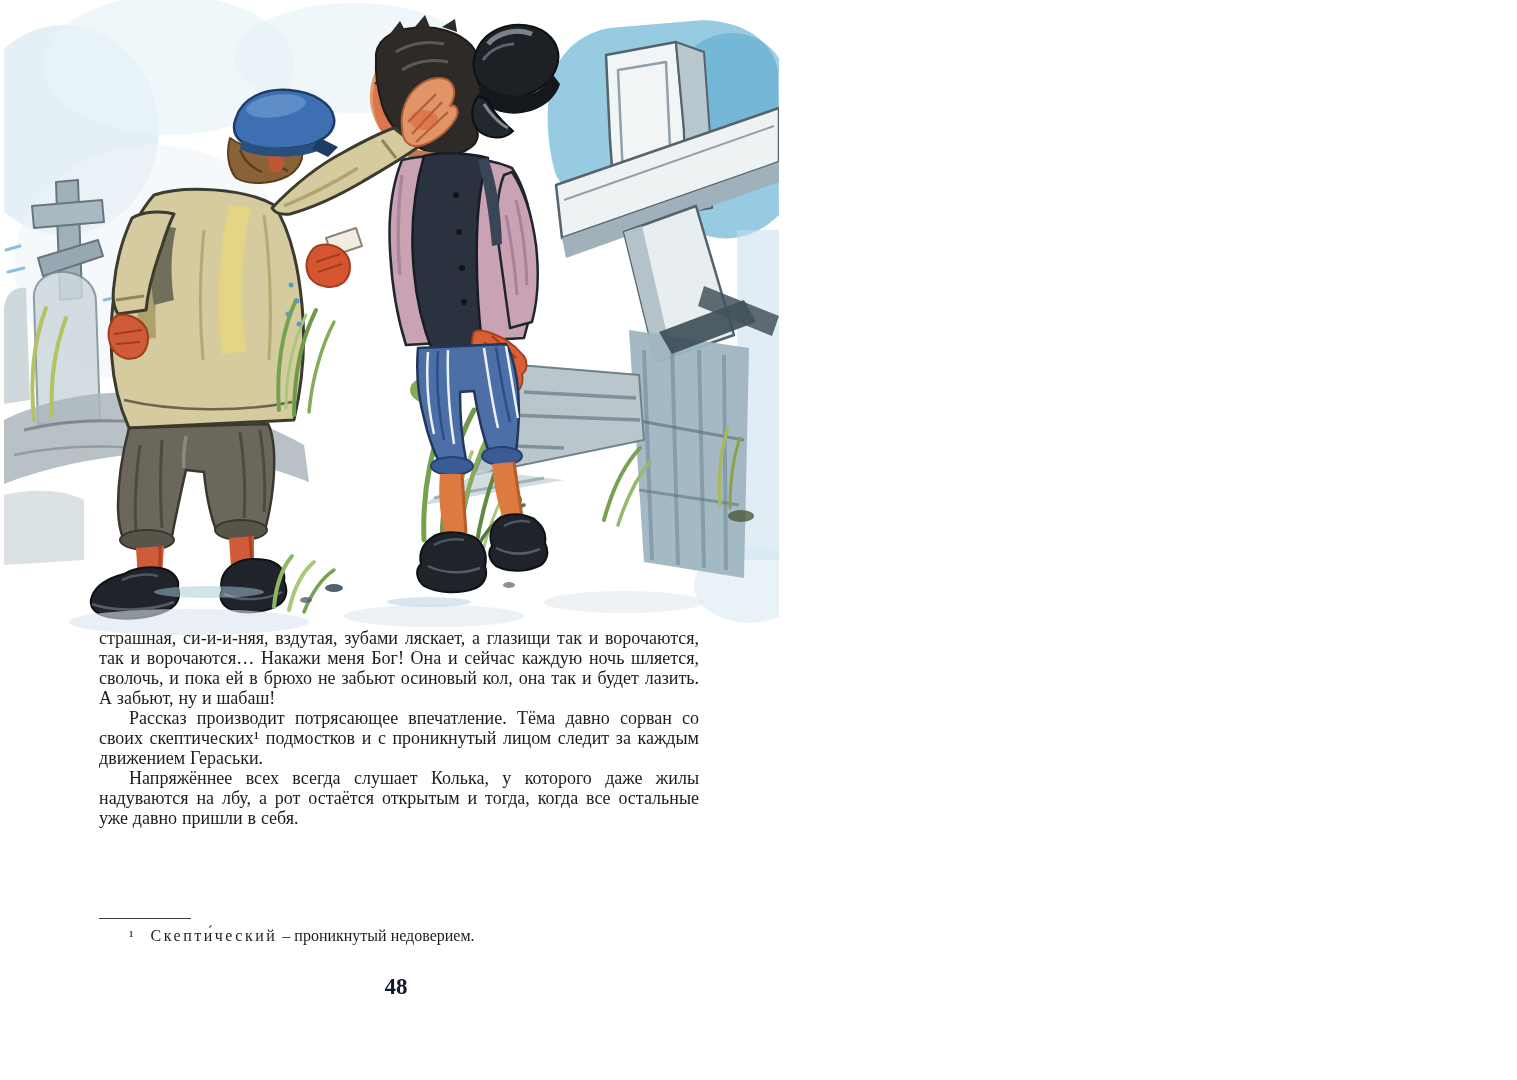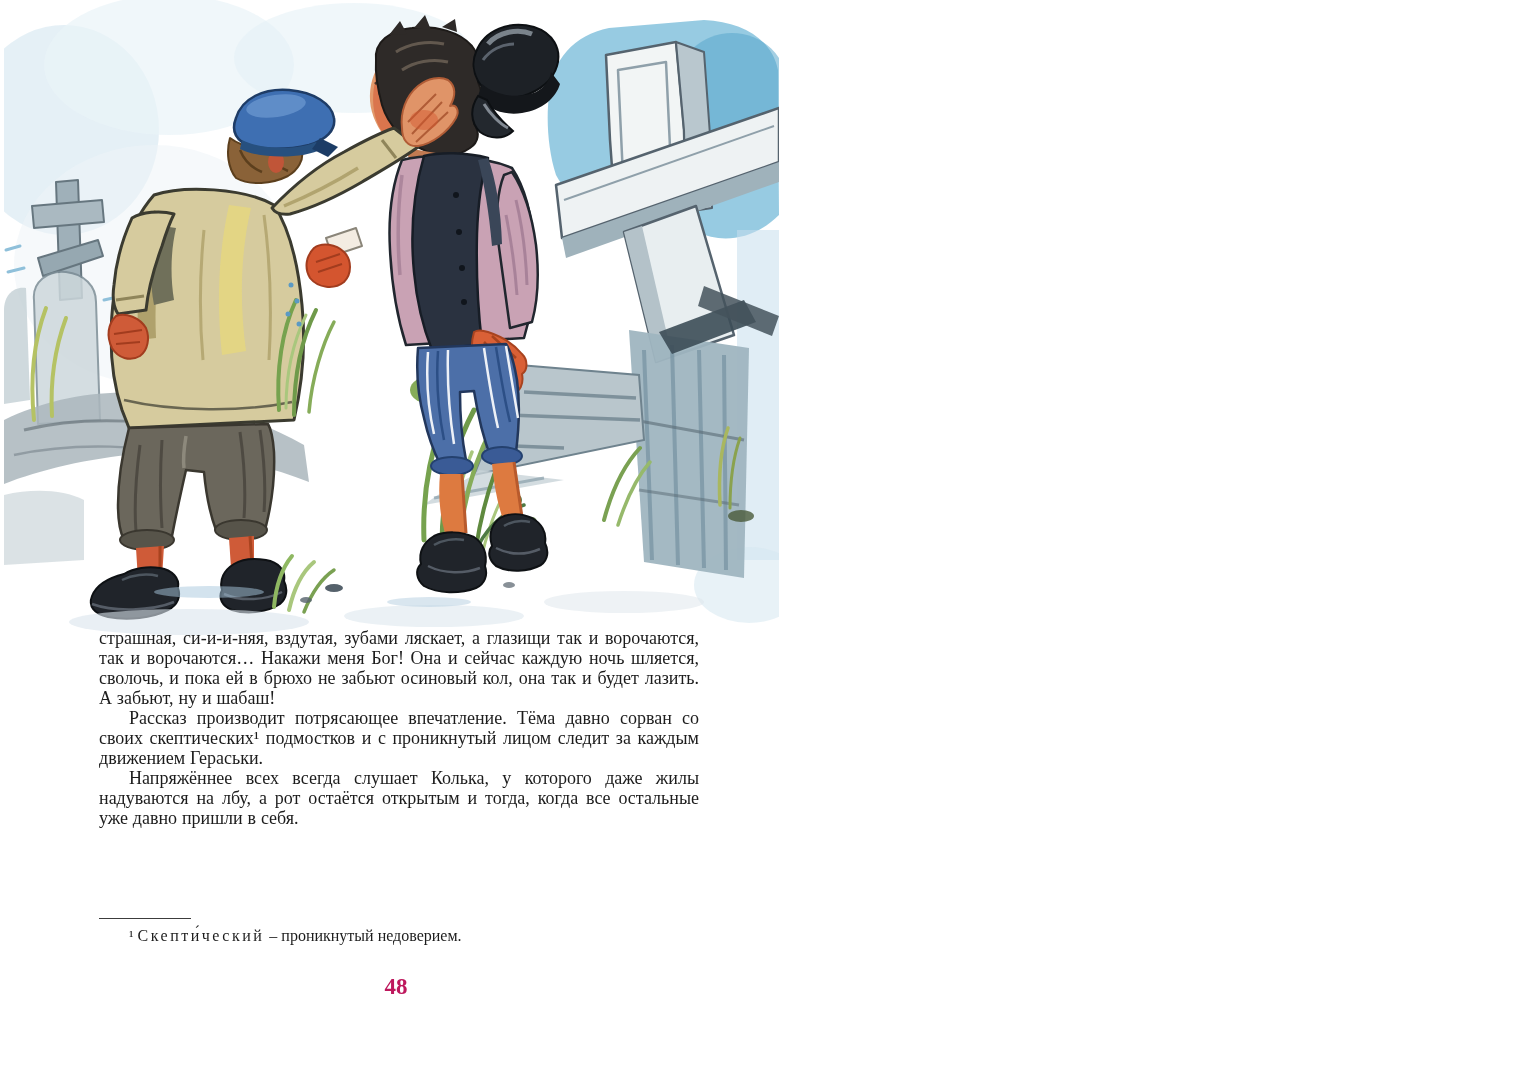--- a/index.html
+++ b/index.html
@@ -36,27 +36,27 @@
     position:absolute; left:95px; top:918px; width:600px;
     font-size:16px; line-height:19px;
   }
   .footnote-rule {
     width:92px; height:0;
     border-top:1.6px solid #3c3c3c;
     margin-bottom:7px;
   }
   .footnote-line { text-indent:30px; }
   .fn-marker { font-size:15px; }
-  .fn-term { letter-spacing:2.5px; margin:0 5px 0 4px; }
+  .fn-term { letter-spacing:2.5px; margin:0 5px 0 17px; }
 
   .page-num {
     position:absolute; top:974px; width:60px;
     text-align:center;
     font-size:23px; font-weight:bold;
-    color:#be185d;
+    color:#0f172a;
   }
   #left-page-num  { left:362px; }
 </style>
 </head>
 <body>
 
 <div class="page" id="left-page">
 
   <div id="illustration-wrap">
     <svg width="775" height="635" viewBox="0 0 775 635" xmlns="http://www.w3.org/2000/svg">

